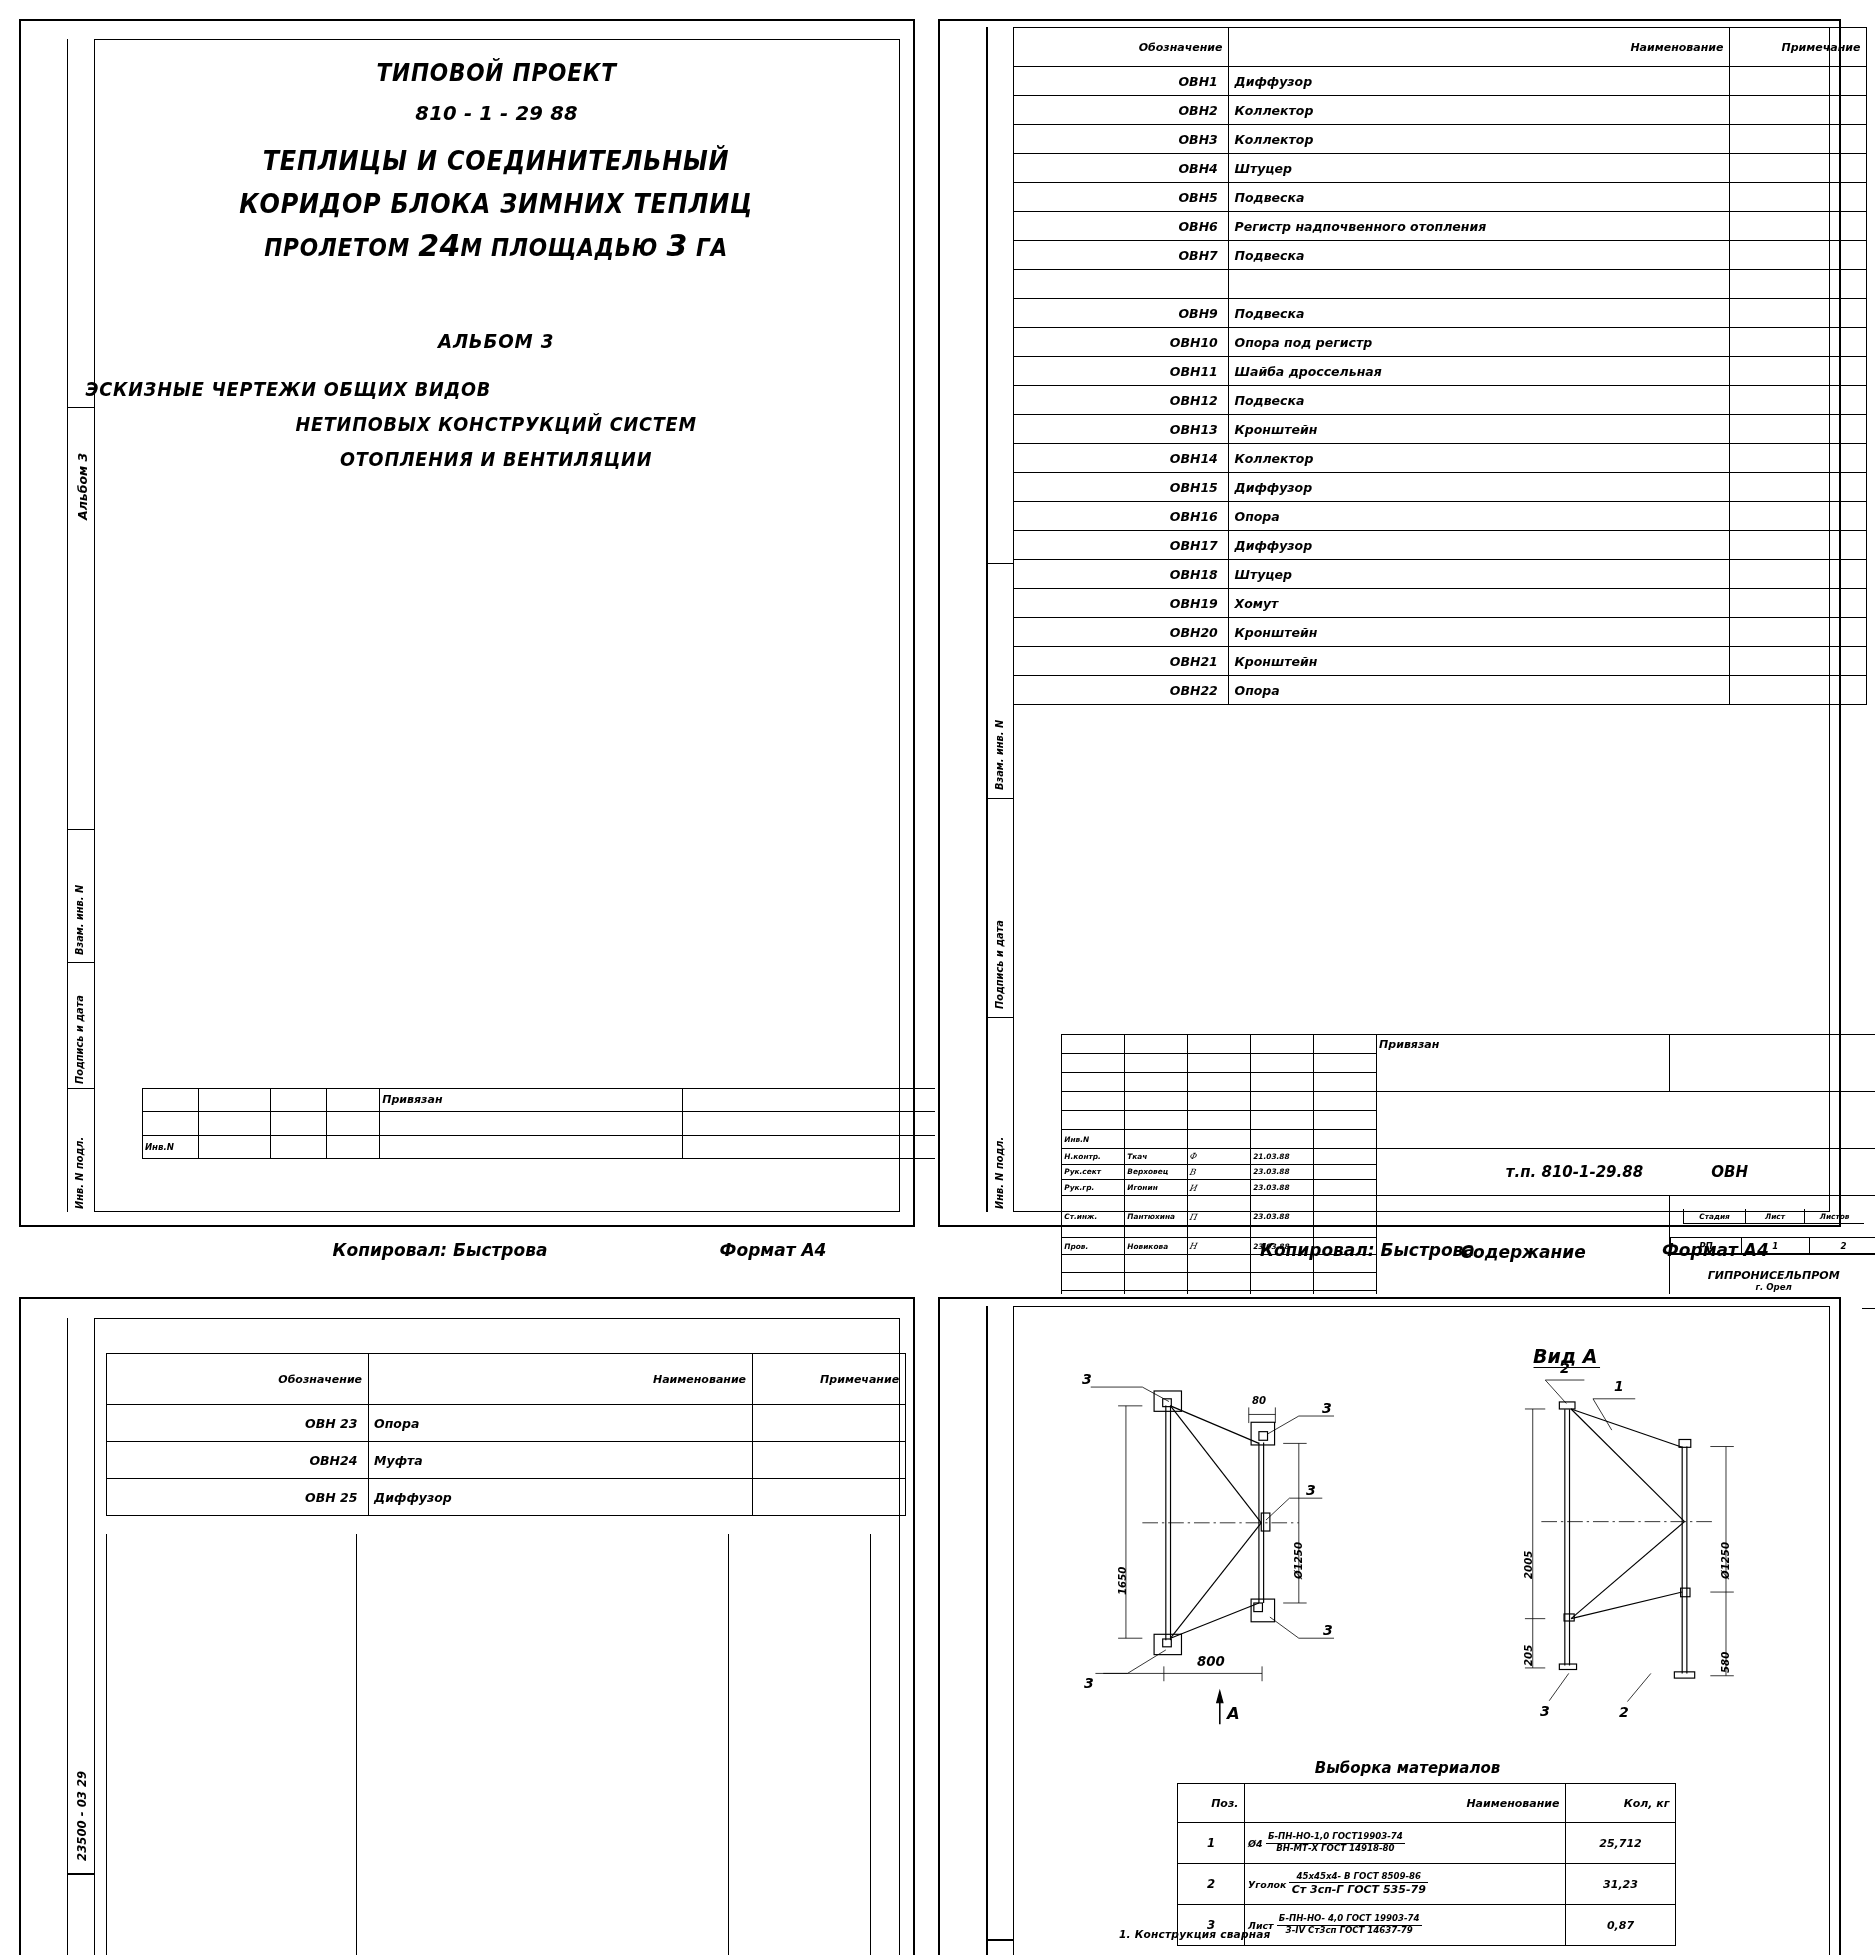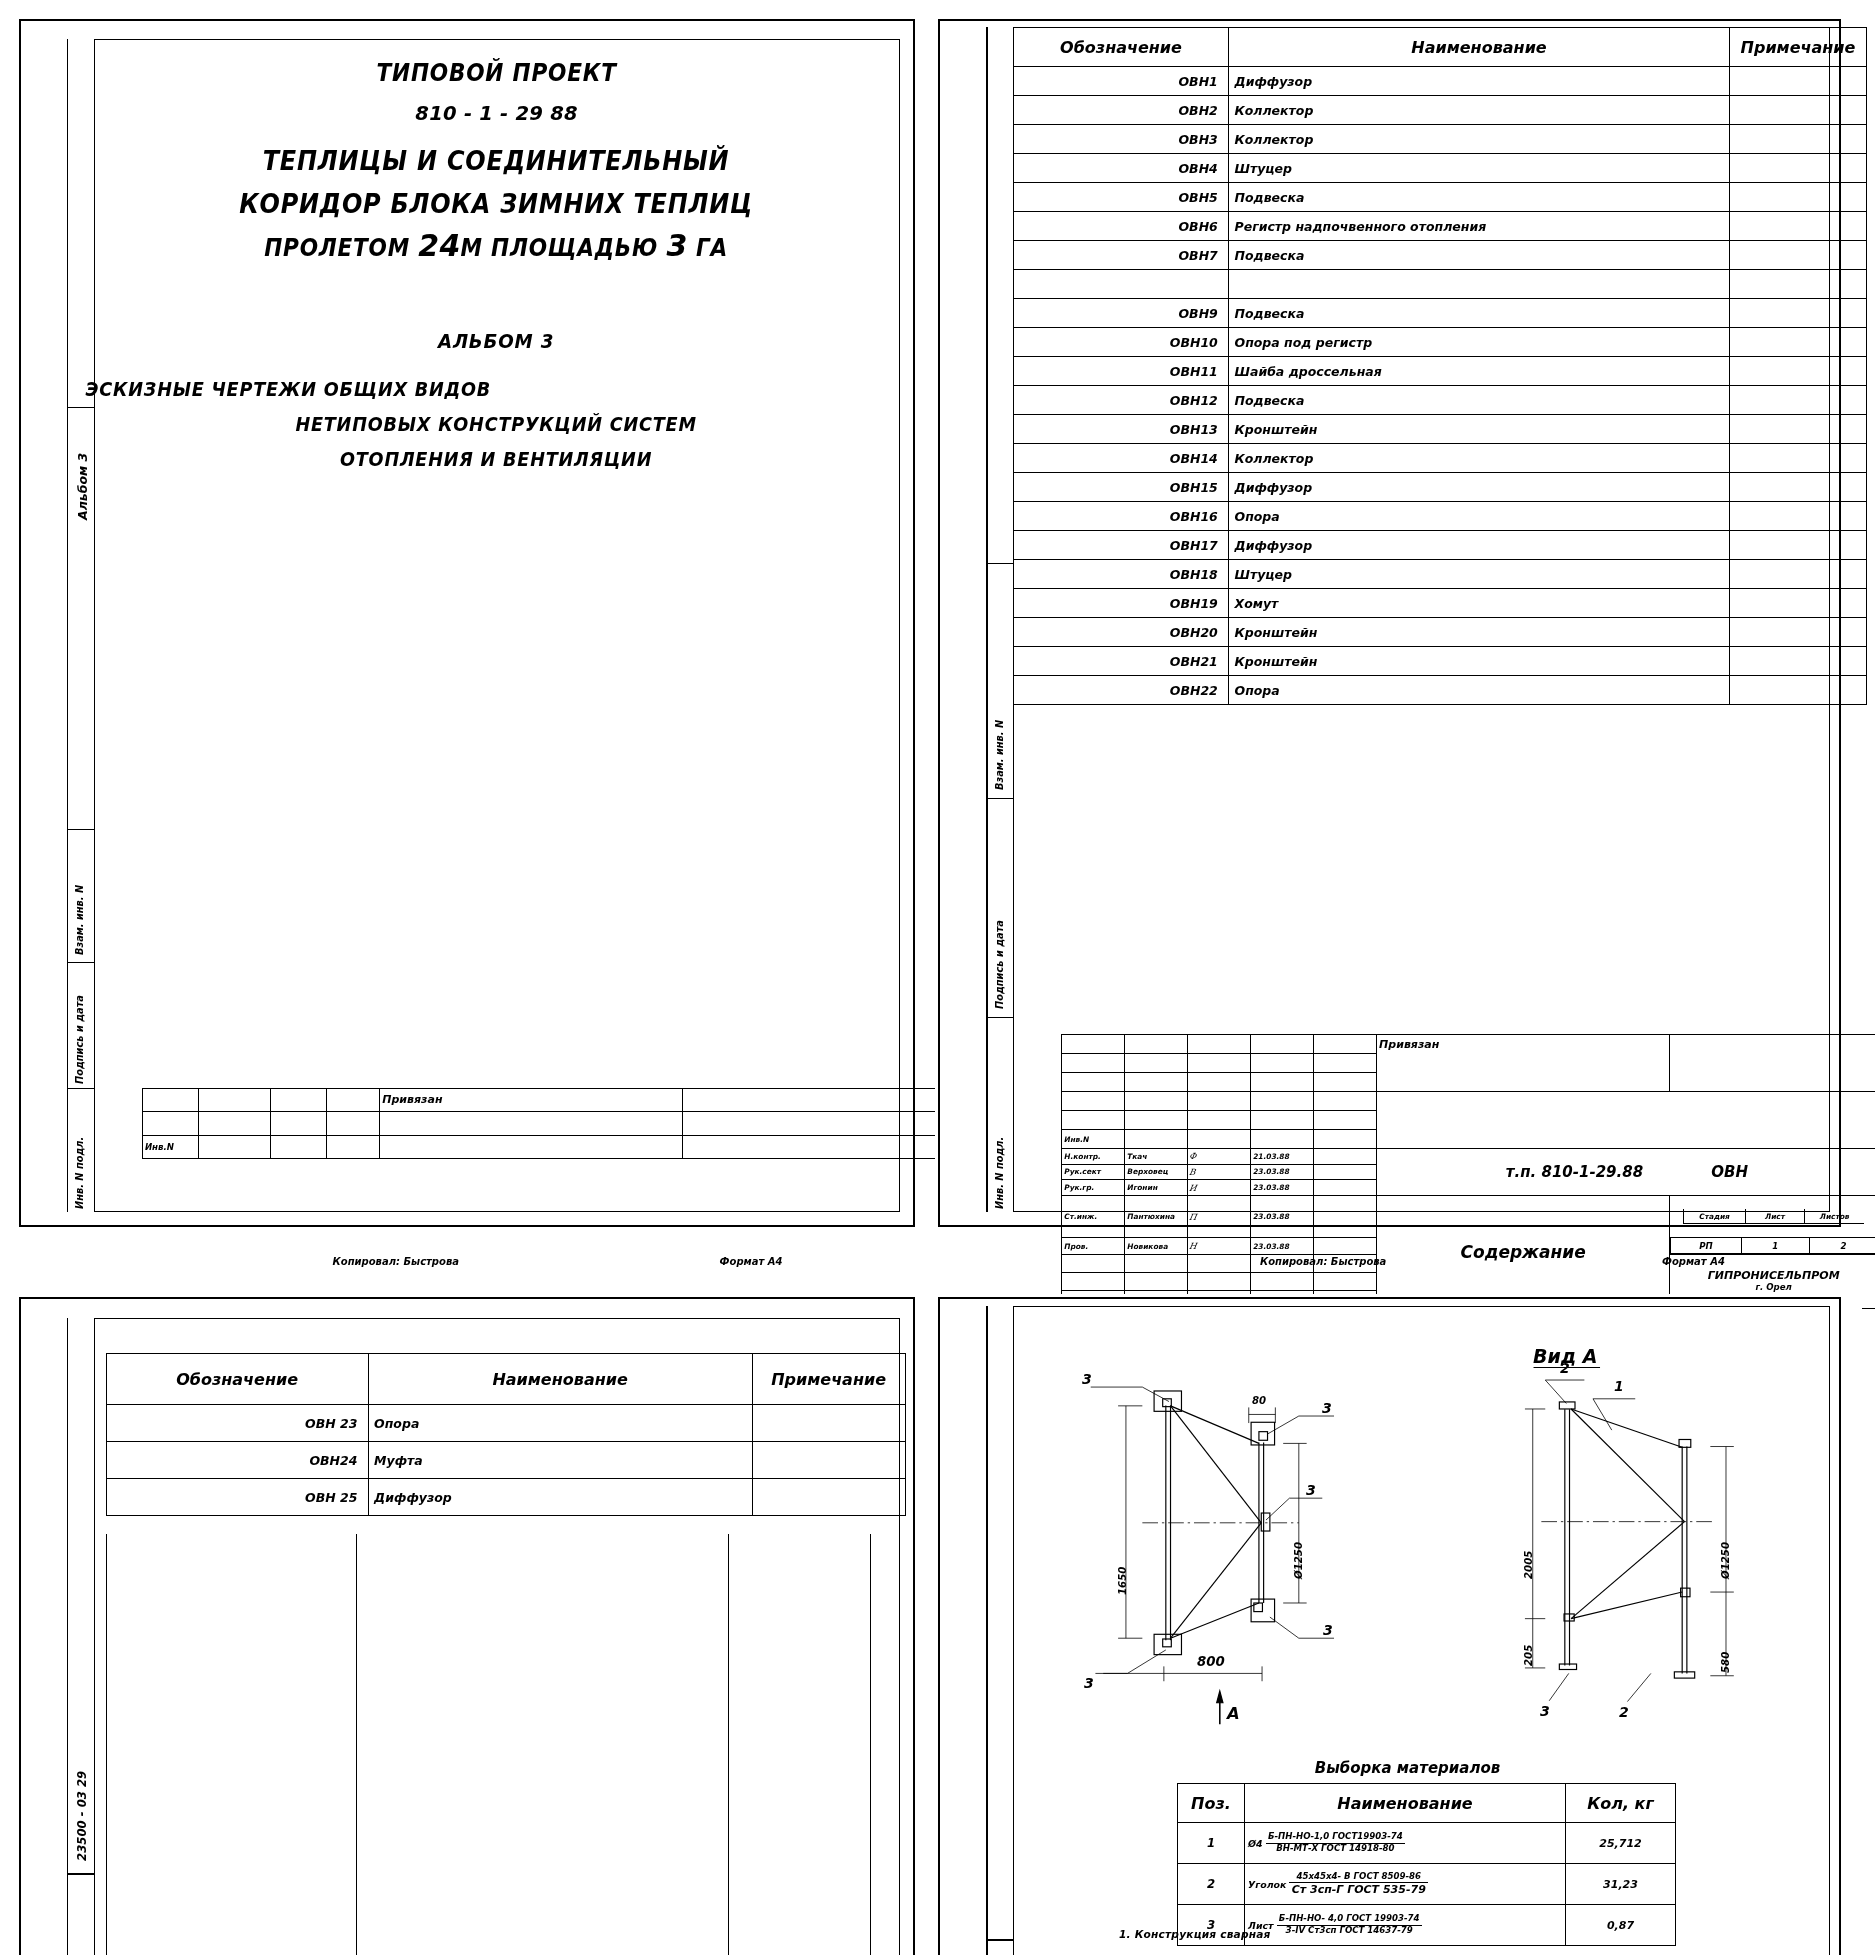--- a/index.html
+++ b/index.html
@@ -68,22 +68,22 @@
   table.spec td, table.spec th {
     border: 1.2px solid #000;
     padding: 0 5.5px;
     font-style: italic;
     font-weight: 700;
     font-family: "DejaVu Sans", sans-serif;
     color: #000;
     vertical-align: middle;
   }
   table.spec th {
-    text-align: center;
-    font-size: 16px;
+    text-align: right;
+    font-size: 11px;
   }
   .c-code { text-align: right; font-size: 12.5px; padding-right: 10.2px !important; }
   .c-name { text-align: left;  font-size: 12.5px; }
   .c-note { text-align: center; }
 
   
   .stamp { position: absolute; margin-left: 48px; }
   .stamp table {
     border-collapse: collapse;
     table-layout: fixed;
@@ -110,23 +110,22 @@
   .sm   { font-size: 8.6px; }
   .md   { font-size: 11px; }
   .lg   { font-size: 15px; }
   .xl   { font-size: 17px; }
 
   .footer-line {
     position: absolute;
     font-style: italic;
     font-weight: 700;
     font-family: "DejaVu Sans", sans-serif;
-    font-size: 10px;
+    font-size: 17px;
     white-space: nowrap;
-    margin-top: 16px;
   }
   .note {
     position: absolute;
     font-style: italic;
     font-weight: 700;
     font-family: "DejaVu Sans", sans-serif;
     font-size: 10.6px;
     white-space: nowrap;
     letter-spacing: 0.2px;
   }

